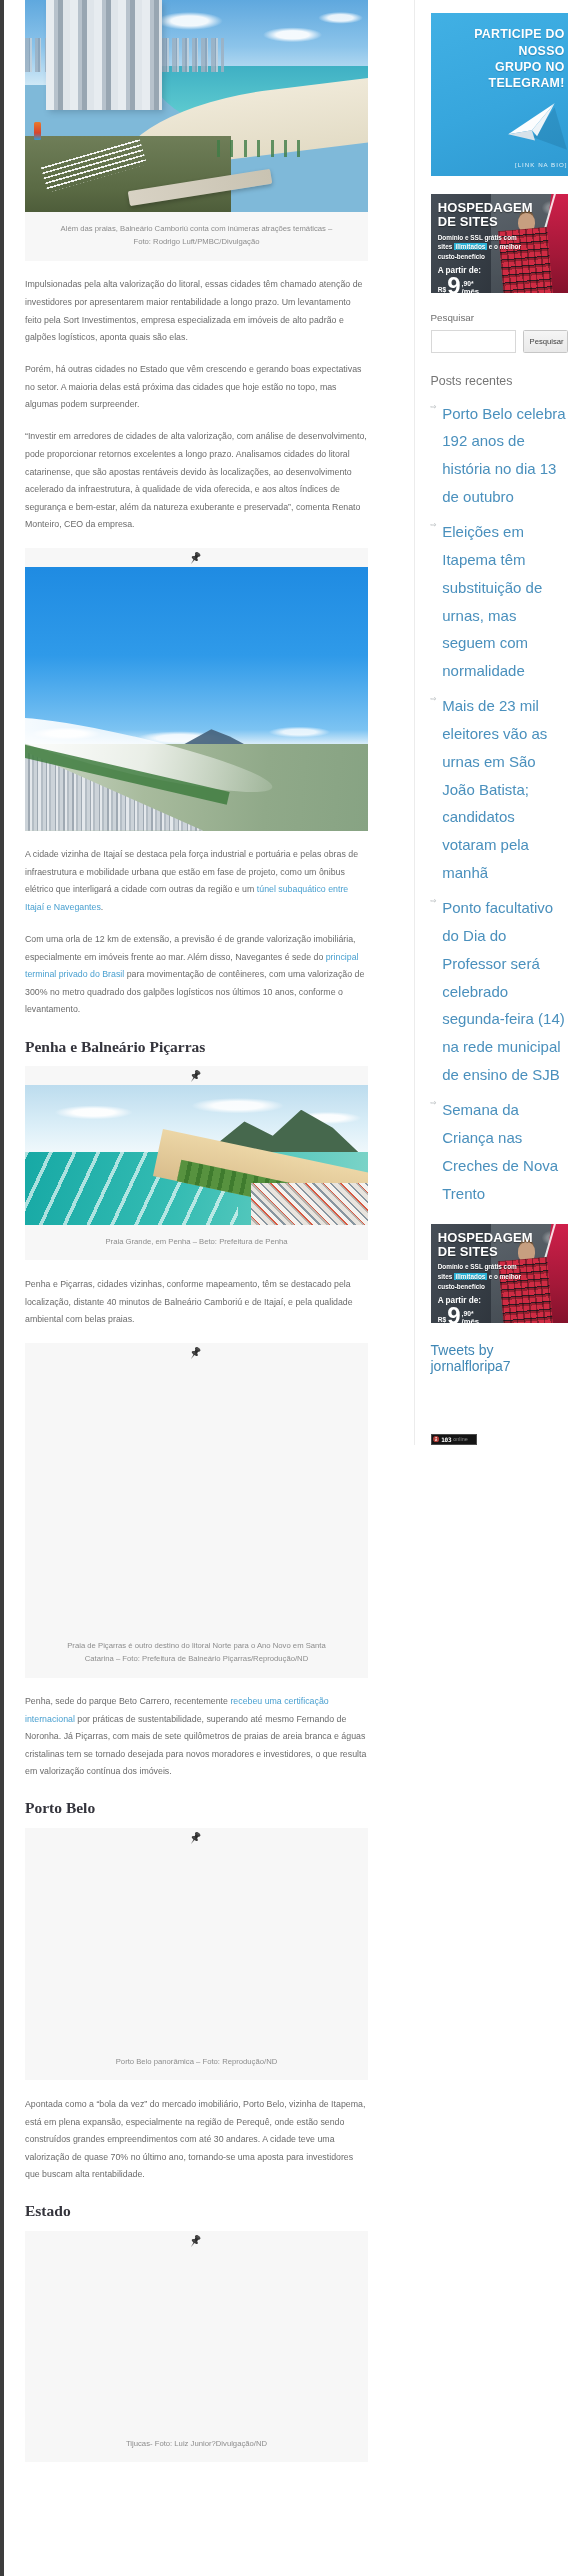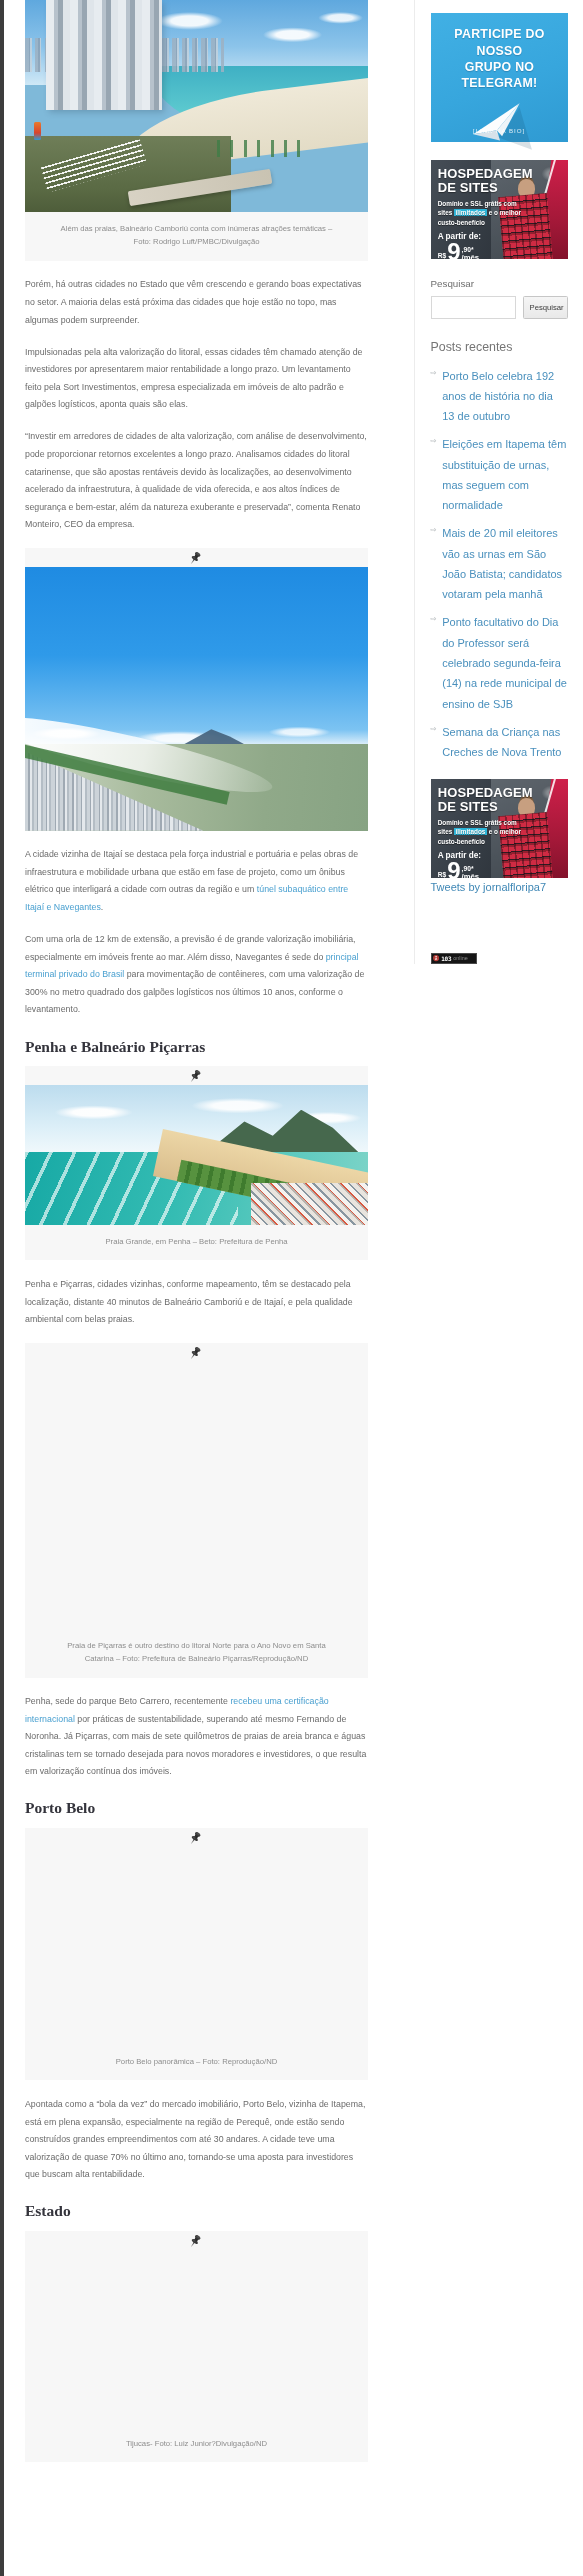--- a/index.html
+++ b/index.html
@@ -67,21 +67,21 @@
   .ph-penha .sea{top:48%;left:0;width:100%;height:52%;background:linear-gradient(100deg,#17a9a5 0%,#35bcb3 45%,#5ccabf 75%,#7ed4c8 100%);}
   .ph-penha .foam{top:48%;left:0;width:62%;height:52%;background:repeating-linear-gradient(115deg,rgba(255,255,255,.85) 0 3.6px,transparent 3.6px 21.6px);opacity:.75;}
   .ph-penha .sand{top:52%;left:38%;width:80%;height:34%;background:linear-gradient(180deg,#ecd6a6,#d9bd8c);transform:rotate(12deg);}
   .ph-penha .veg{top:74%;left:44%;width:80%;height:16%;background:repeating-linear-gradient(90deg,#57923f 0 7.2px,#3f7b2e 7.2px 11.3px);transform:rotate(12deg);}
   .ph-penha .houses{right:0;bottom:0;width:34%;height:30%;background:repeating-linear-gradient(45deg,#e8e4de 0 4.1px,#b9b4ae 4.1px 5.7px,#d8573f 5.7px 6.7px,#f4f2ef 6.7px 10.8px,#8896a0 10.8px 12.4px);}
 
   .blank-area{background:#f7f7f7;}
 
   
   .sb-widget{margin-bottom:18px;}
-  .telegram-banner{width:137px;height:129px;position:relative;text-align:center;color:#fff;cursor:pointer;
+  .telegram-banner{width:137px;height:163px;position:relative;text-align:right;color:#fff;cursor:pointer;
     background:linear-gradient(160deg,#41b0e4 0%,#37a6dd 55%,#2f9ad2 100%);}
   .tg-title{padding-top:13.4px;font-weight:bold;font-size:13px;line-height:1.25;letter-spacing:0.3px;transform:scaleX(.95);text-shadow:0 0.5px 1px rgba(0,40,70,.25);}
   .tg-plane{margin-top:6.2px;}
   .tg-footer{position:absolute;bottom:8.2px;left:0;width:100%;font-size:6.2px;letter-spacing:1px;color:rgba(255,255,255,.85);}
 
   .hosting-ad{width:137px;height:99px;position:relative;overflow:hidden;color:#fff;cursor:pointer;
     background:linear-gradient(115deg,#464e57 0%,#343b43 45%,#23282e 100%);}
   .ad-lamps{position:absolute;right:0;top:0;width:77px;height:100%;background:
     radial-gradient(13.4px 10.3px at 78% 14%,#cfd3d6 30%,transparent 70%),
     radial-gradient(11.3px 8.2px at 96% 30%,#b9bec2 30%,transparent 70%),
@@ -105,23 +105,23 @@
   .ad-per{font-size:7.7px;}
 
   .search-label{font-size:9.8px;color:#6f6f6f;margin:18.5px 0 7.2px;}
   .search-row{display:flex;gap:6.2px;}
   .search-input{flex:1;min-width:0;height:23px;border:0.5px solid #d8d8d8;background:#fff;box-sizing:border-box;font-size:7.7px;padding:0 4.1px;color:#444;}
   .search-btn{width:45px;height:23px;background:linear-gradient(#f5f5f5,#e9e9e9);border:0.5px solid #c6c6c6;border-radius:1.5px;font-size:7.7px;color:#3c3c3c;cursor:pointer;font-family:inherit;}
 
   .posts-heading{font-size:12.4px;color:#757575;font-weight:400;margin:21.6px 0 11.3px;}
   .post-item{display:flex;gap:5.7px;margin-bottom:7.7px;cursor:pointer;}
   .post-arrow{color:#9aa0a4;font-size:7.2px;line-height:1.95;flex:0 0 auto;}
-  .post-link{color:#4a90bd;font-size:11px;line-height:1.85;text-decoration:none;}
-
-  .tweets-link{display:block;margin:3px 0 0;font-size:11px;color:#3f87b5;text-decoration:none;}
+  .post-link{color:#4a90bd;font-size:15px;line-height:1.85;text-decoration:none;}
+
+  .tweets-link{display:block;margin:19px 0 0;font-size:14px;color:#3f87b5;text-decoration:none;}
 
   .counter{margin-top:60px;width:41px;height:8.8px;background:#151515;border:0.5px solid #4a4a4a;display:flex;align-items:center;gap:2.1px;padding:0 1.5px;box-sizing:content-box;}
   .counter-count{color:#fff;font-size:6px;font-weight:bold;font-family:"DejaVu Sans Mono",monospace;letter-spacing:-0.3px;}
   .counter-label{color:#8b8b8b;font-size:5.4px;}
 </style>
 </head>
 <body>
 
 <div class="edge-strip"></div>
 
@@ -139,22 +139,22 @@
           <div class="towers"></div>
           <div class="marina"></div>
           <div class="boats"></div>
         <div class="pier"></div>
           <div class="sculpt"></div>
           <div class="palms"></div>
       </div>
       <figcaption>Além das praias, Balneário Camboriú conta com inúmeras atrações temáticas – Foto: Rodrigo Luft/PMBC/Divulgação</figcaption>
     </figure>
 
+    <p>Impulsionadas pela alta valorização do litoral, essas cidades têm chamado atenção de investidores por apresentarem maior rentabilidade a longo prazo. Um levantamento feito pela Sort Investimentos, empresa especializada em imóveis de alto padrão e galpões logísticos, aponta quais são elas.</p>
     <p>Porém, há outras cidades no Estado que vêm crescendo e gerando boas expectativas no setor. A maioria delas está próxima das cidades que hoje estão no topo, mas algumas podem surpreender.</p>
-    <p>Impulsionadas pela alta valorização do litoral, essas cidades têm chamado atenção de investidores por apresentarem maior rentabilidade a longo prazo. Um levantamento feito pela Sort Investimentos, empresa especializada em imóveis de alto padrão e galpões logísticos, aponta quais são elas.</p>
     <p>“Investir em arredores de cidades de alta valorização, com análise de desenvolvimento, pode proporcionar retornos excelentes a longo prazo. Analisamos cidades do litoral catarinense, que são apostas rentáveis devido às localizações, ao desenvolvimento acelerado da infraestrutura, à qualidade de vida oferecida, e aos altos índices de segurança e bem-estar, além da natureza exuberante e preservada”, comenta Renato Monteiro, CEO da empresa.</p>
 
 
     <figure class="wp-figure">
       <div class="pin-row">
           <span class="pin">📌</span>
         </div>
       <div class="photo ph-navegantes">
         <div class="sky"></div>
           <div class="clouds"></div>
@@ -268,21 +268,21 @@
       <div class="post-item">
         <span class="post-arrow">⇨</span>
         <a href="#" class="post-link">Porto Belo celebra 192 anos de história no dia 13 de outubro</a>
       </div>
       <div class="post-item">
         <span class="post-arrow">⇨</span>
         <a href="#" class="post-link">Eleições em Itapema têm substituição de urnas, mas seguem com normalidade</a>
       </div>
       <div class="post-item">
         <span class="post-arrow">⇨</span>
-        <a href="#" class="post-link">Mais de 20 mil eleitores vão as urnas em São João Batista; candidatos votaram pela manhã</a>
+        <a href="#" class="post-link">Mais de 23 mil eleitores vão as urnas em São João Batista; candidatos votaram pela manhã</a>
       </div>
       <div class="post-item">
         <span class="post-arrow">⇨</span>
         <a href="#" class="post-link">Ponto facultativo do Dia do Professor será celebrado segunda-feira (14) na rede municipal de ensino de SJB</a>
       </div>
       <div class="post-item">
         <span class="post-arrow">⇨</span>
         <a href="#" class="post-link">Semana da Criança nas Creches de Nova Trento</a>
       </div>
     </div>

